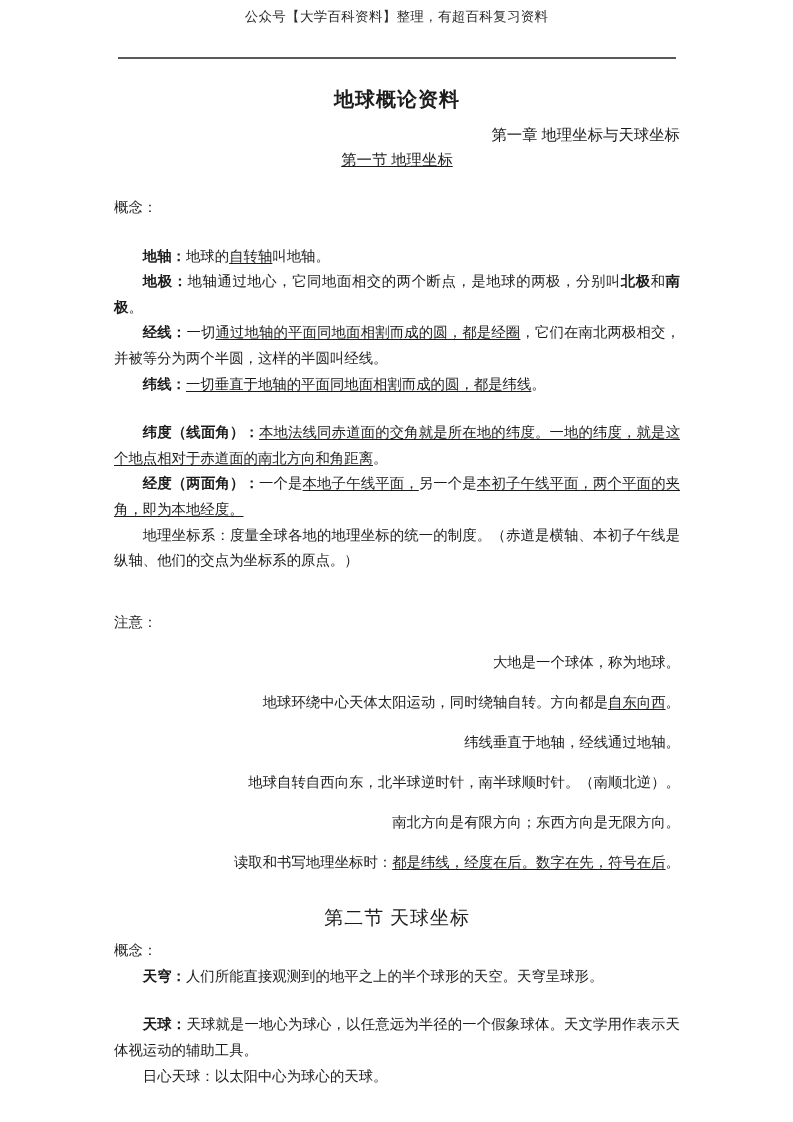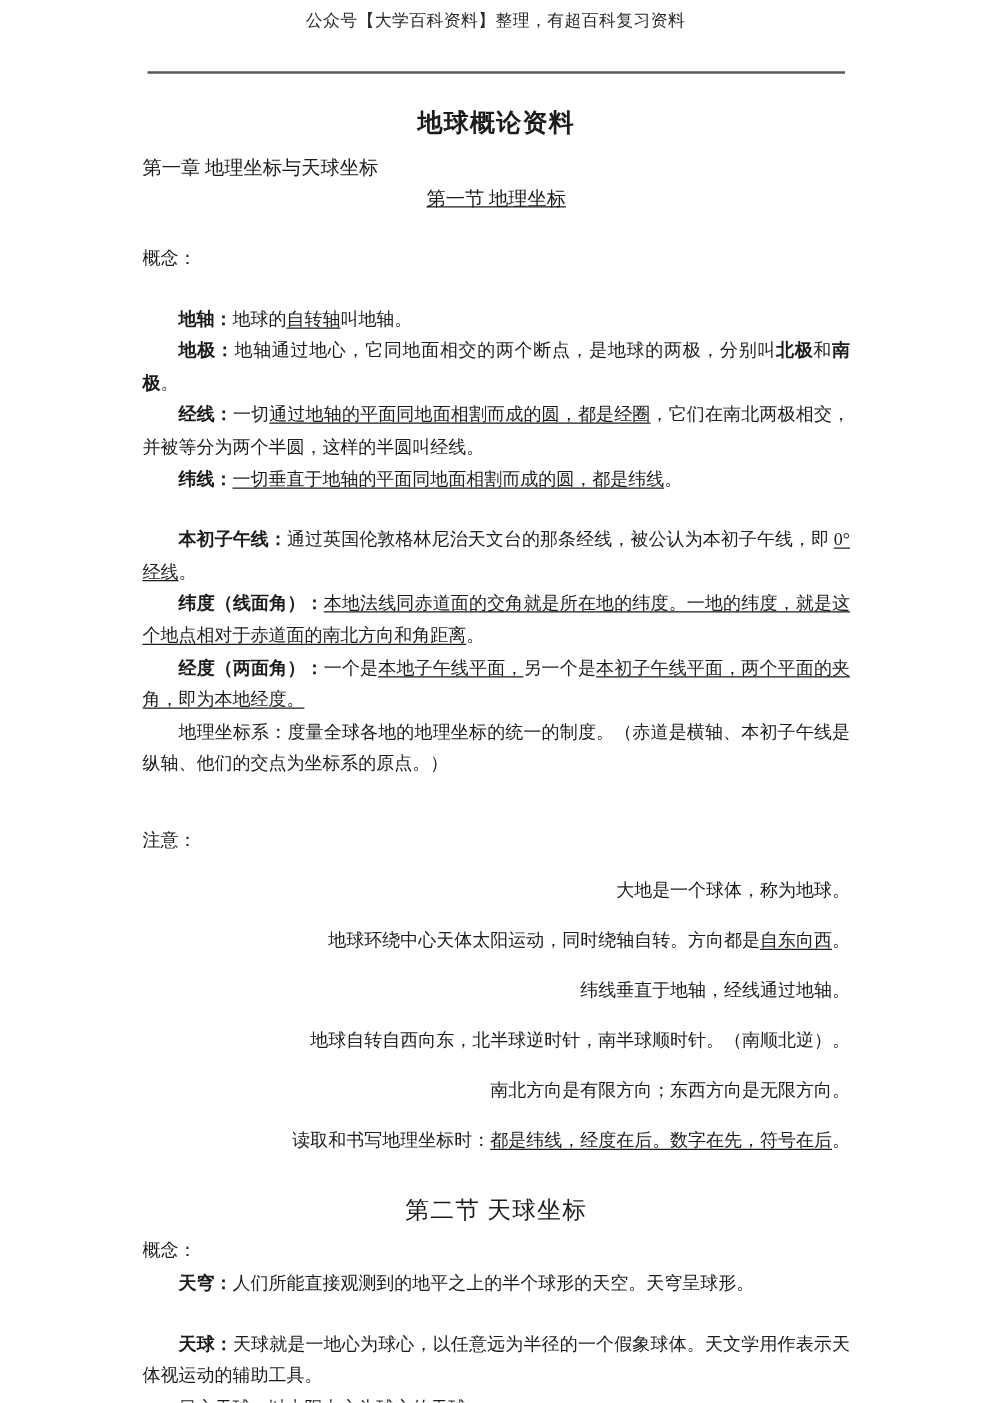--- a/index.html
+++ b/index.html
@@ -56,21 +56,21 @@
 
   .doc-title {
     text-align: center;
     font-size: 20px;
     font-weight: bold;
     line-height: 34px;
     margin: 8px 0 6px 0;
     letter-spacing: 1px;
   }
   .chapter-heading {
-    text-align: left;
+    text-align: right;
     font-size: 15.4px;
     line-height: 25px;
   }
   .section-heading {
     text-align: center;
     font-size: 15.4px;
     line-height: 25px;
     text-decoration: underline;
   }
   .section-heading-2 {
@@ -131,21 +131,20 @@
     <p class="para indent"><b>地轴</b><b>：</b><span>地球的</span><span class="u">自转轴</span><span>叫地轴。</span></p>
 
     <p class="para indent"><b>地极</b><b>：</b><span>地轴通过地心，它同地面相交的两个断点，是地球的两极，分别叫</span><b>北极</b><span>和</span><b>南极</b><span>。</span></p>
 
     <p class="para indent"><b>经线</b><b>：</b><span>一切</span><span class="u">通过地轴的平面同地面相割而成的圆，都是经圈</span><span>，它们在南北两极相交，并被等分为两个半圆，这样的半圆叫经线。</span></p>
 
     <p class="para indent"><b>纬线</b><b>：</b><span class="u">一切垂直于地轴的平面同地面相割而成的圆，都是纬线</span><span>。</span></p>
 
     <div class="gap-md"></div>
 
-    <p class="para indent"><b>本初子午线</b><b>：</b><span>通过英国伦敦格林尼治天文台的那条经线，被公认为本初子午线，即 </span><span class="u">0°经线</span><span>。</span></p>
 
     <p class="para indent"><b>纬度（线面角）</b><b>：</b><span class="u">本地法线同赤道面的交角就是所在地的纬度。一地的纬度，就是这个地点相对于赤道面的南北方向和角距离</span><span>。</span></p>
 
     <p class="para indent"><b>经度（两面角）</b><b>：</b><span>一个是</span><span class="u">本地子午线平面，</span><span>另一个是</span><span class="u">本初子午线平面，两个平面的夹角，即为本地经度。</span></p>
 
     <p class="para indent"><span>地理坐标系</span><span>：</span><span>度量全球各地的地理坐标的统一的制度。（赤道是横轴、本初子午线是纵轴、他们的交点为坐标系的原点。）</span></p>
 
     <div class="gap-xl"></div>
 
     <div class="para hang">注意：</div>

